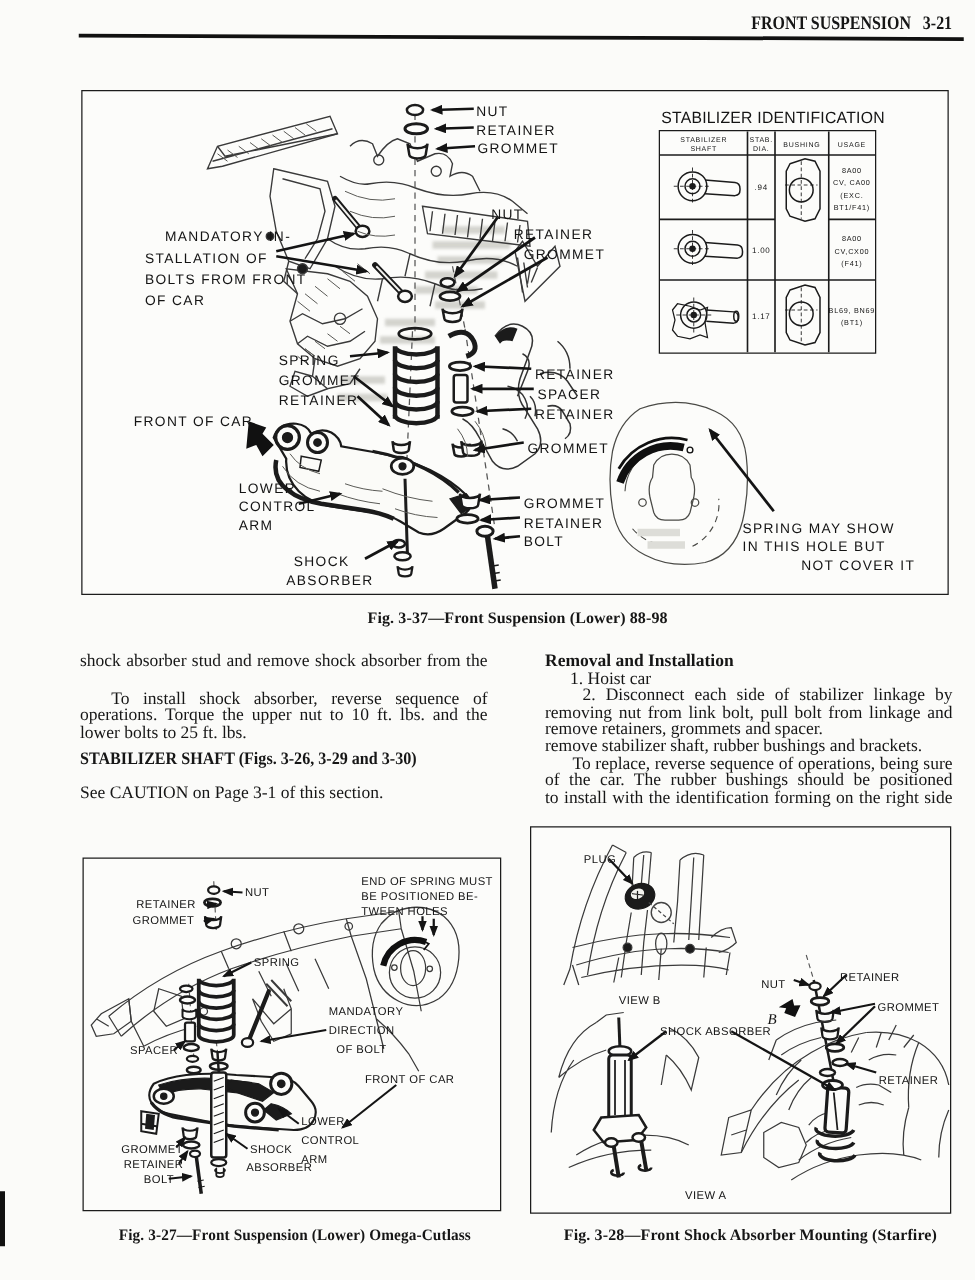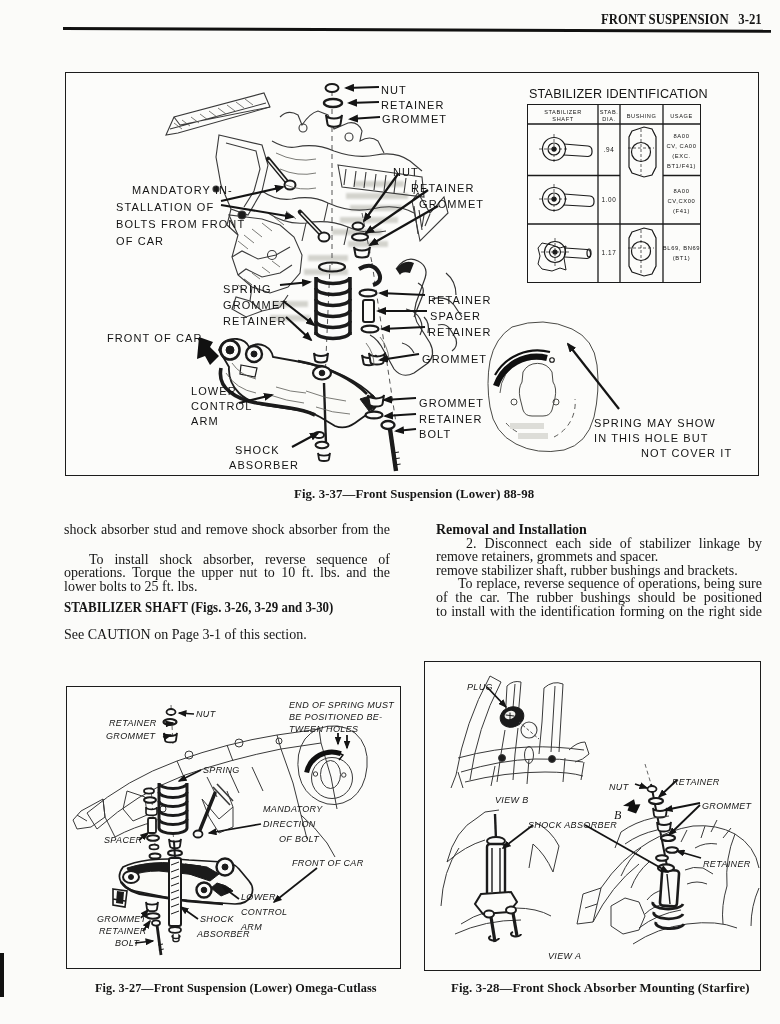--- a/index.html
+++ b/index.html
@@ -5,21 +5,21 @@
 body{width:780px;height:1024px;background:#fbfbf9;position:relative;overflow:hidden;
      font-family:"Liberation Serif",serif;color:#161616;}
 .abs{position:absolute;}
 .figbox{position:absolute;border:1.6px solid #1c1c1c;background:#fcfcfa;}
 .lbl{position:absolute;font-family:"Liberation Sans",sans-serif;font-size:11px;
      letter-spacing:1.1px;color:#141414;white-space:nowrap;line-height:14px;}
 .cap{position:absolute;font-weight:bold;font-size:12.8px;white-space:nowrap;letter-spacing:.1px;}
 .col{position:absolute;font-size:14px;line-height:13.6px;}
 .jl{text-align:justify;text-align-last:justify;}
 .col div{height:13.6px;overflow:visible;}
-#f27 .lbl,#f28 .lbl{font-size:9px;letter-spacing:.35px;line-height:11.5px;font-style:italic;}
+#f27 .lbl,#f28 .lbl{font-size:9px;letter-spacing:.35px;line-height:11.5px;}
 </style></head>
 <body>
 
 <div class="abs" style="left:601px;top:10px;font-weight:bold;font-size:15.2px;transform:scaleX(.84);transform-origin:left top;white-space:nowrap;">FRONT SUSPENSION&nbsp;&nbsp;&nbsp;3-21</div>
 <div class="abs" style="left:63px;top:27px;width:708px;height:2.6px;background:#111;transform:rotate(0.22deg);transform-origin:left top;"></div>
 
 <div class="figbox" id="f26" style="left:65px;top:72px;width:692px;height:402px;">
   <svg class="abs" style="left:0;top:0;" width="692" height="402" viewBox="0 0 692 402">
   <defs>
     <filter id="soft" x="-20%" y="-20%" width="140%" height="140%">
@@ -336,21 +336,23 @@
   <div class="jl" style="text-indent:25px;">To install shock absorber, reverse sequence of</div>
   <div class="jl">operations. Torque the upper nut to 10 ft. lbs. and the</div>
   <div>lower bolts to 25 ft. lbs.</div>
   <div style="height:8px;"></div>
   <div style="font-weight:bold;transform:scaleX(.92);transform-origin:left top;white-space:nowrap;">STABILIZER SHAFT (Figs. 3-26, 3-29 and 3-30)</div>
   <div style="height:13px;"></div>
   <div>See CAUTION on Page 3-1 of this section.</div>
 </div>
 <div class="col" style="left:436px;top:523px;width:326px;">
   <div style="font-weight:bold;">Removal and Installation</div>
+  <div style="text-indent:20px;">1. Hoist car</div>
   <div class="jl" style="text-indent:30px;">2. Disconnect each side of stabilizer linkage by</div>
+  <div class="jl">removing nut from link bolt, pull bolt from linkage and</div>
   <div>remove retainers, grommets and spacer.</div>
   <div>remove stabilizer shaft, rubber bushings and brackets.</div>
   <div class="jl" style="text-indent:22px;">To replace, reverse sequence of operations, being sure</div>
   <div class="jl">of the car. The rubber bushings should be positioned</div>
   <div class="jl">to install with the identification forming on the right side</div>
 </div>
 
 <div class="figbox" id="f27" style="left:66px;top:686px;width:333px;height:281px;">
   <svg class="abs" style="left:0;top:0;" width="333" height="281" viewBox="0 0 333 281">
   <defs>
@@ -477,21 +479,21 @@
     <line x1="68" y1="256" x2="86" y2="254"></line>
   </g>
   </svg>
   <div class="lbl" style="left:129px;top:22px;">NUT</div>
   <div class="lbl" style="left:42px;top:31px;">RETAINER</div>
   <div class="lbl" style="left:39px;top:44px;">GROMMET</div>
   <div class="lbl" style="left:136px;top:78px;">SPRING</div>
   <div class="lbl" style="left:37px;top:148px;">SPACER</div>
   <div class="lbl" style="left:196px;top:117px;">MANDATORY</div>
   <div class="lbl" style="left:196px;top:132px;">DIRECTION</div>
-  <div class="lbl" style="left:212px;top:147px;">OF BOLT</div>
+  <div class="lbl" style="left:202px;top:147px;">OF BOLT</div>
   <div class="lbl" style="left:222px;top:13px;">END OF SPRING MUST</div>
   <div class="lbl" style="left:222px;top:25px;">BE POSITIONED BE-</div>
   <div class="lbl" style="left:222px;top:37px;">TWEEN HOLES</div>
   <div class="lbl" style="left:225px;top:171px;">FRONT OF CAR</div>
   <div class="lbl" style="left:174px;top:205px;">LOWER</div>
   <div class="lbl" style="left:174px;top:220px;">CONTROL</div>
   <div class="lbl" style="left:174px;top:235px;">ARM</div>
   <div class="lbl" style="left:133px;top:227px;">SHOCK</div>
   <div class="lbl" style="left:130px;top:242px;">ABSORBER</div>
   <div class="lbl" style="left:30px;top:227px;">GROMMET</div>

